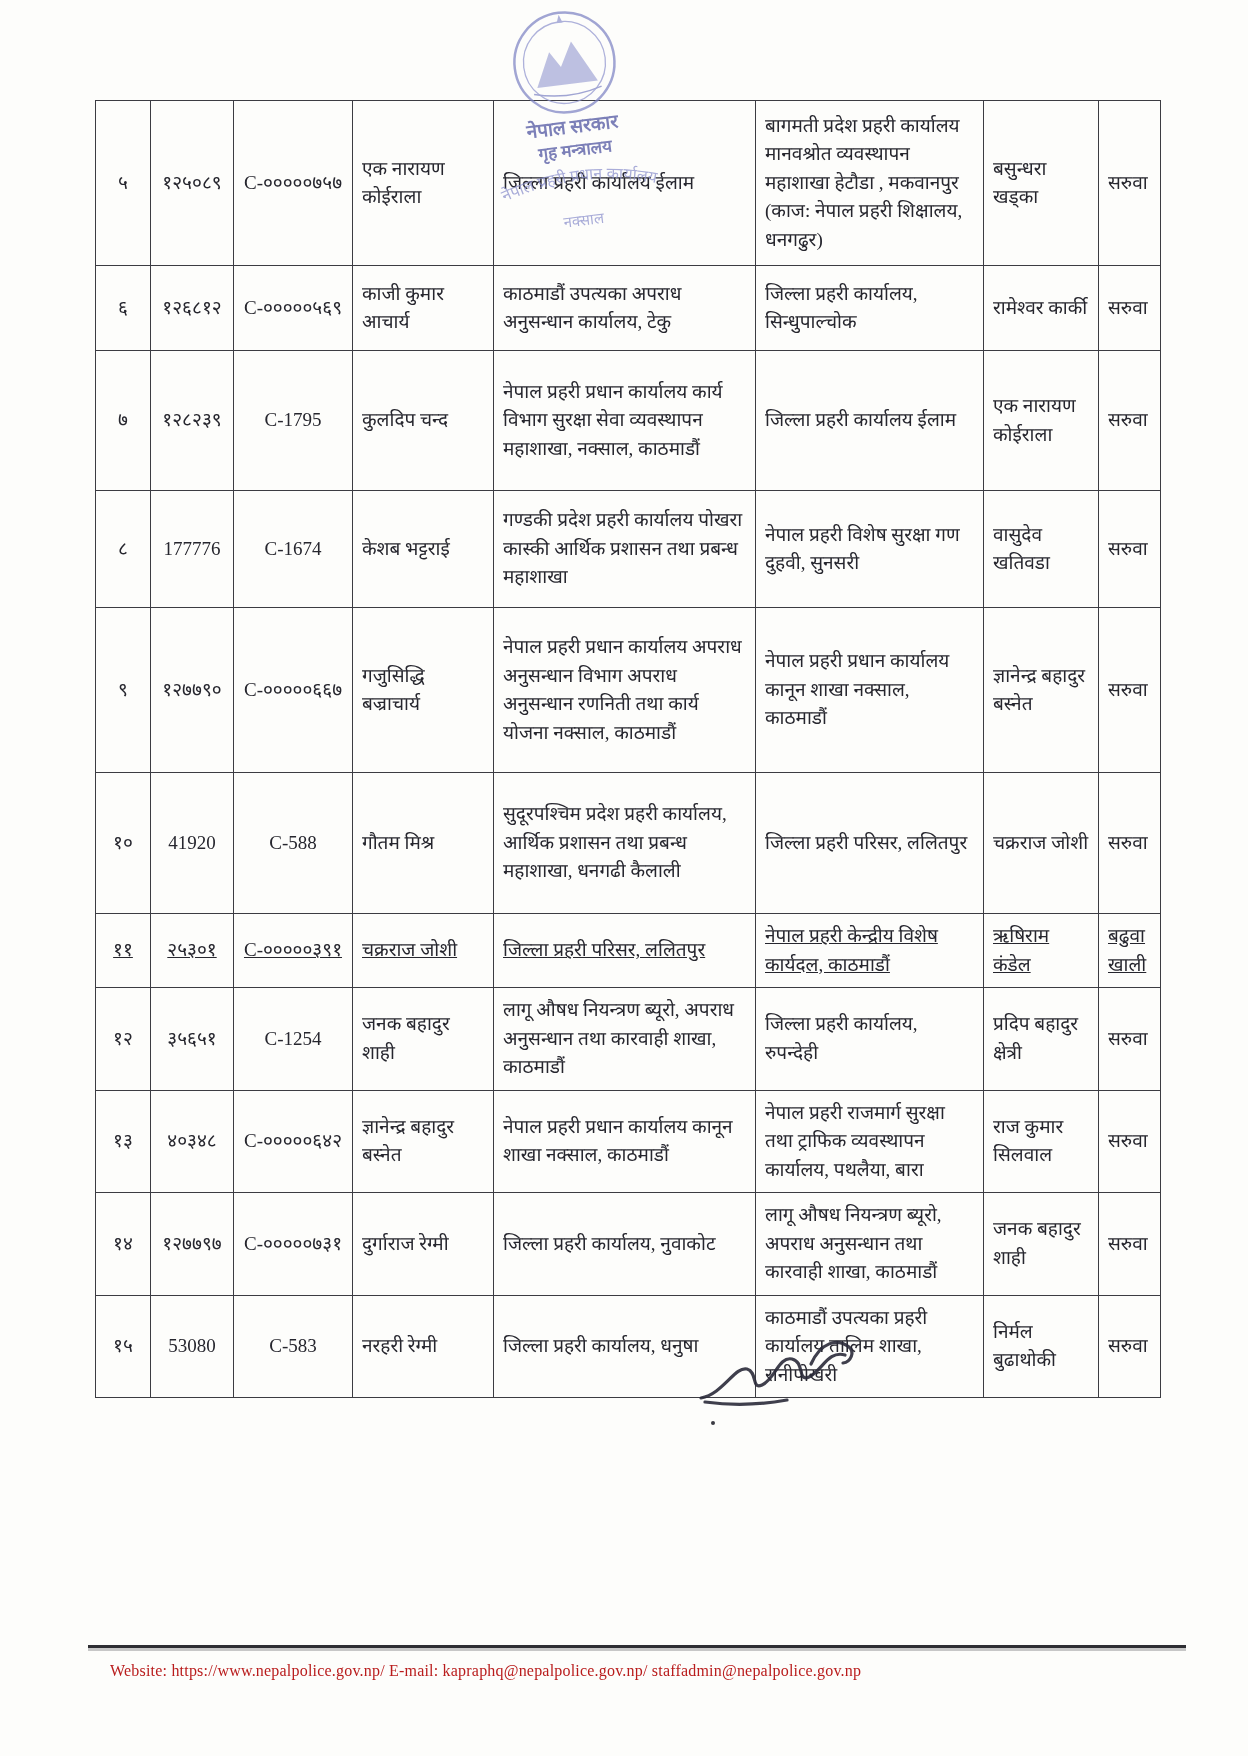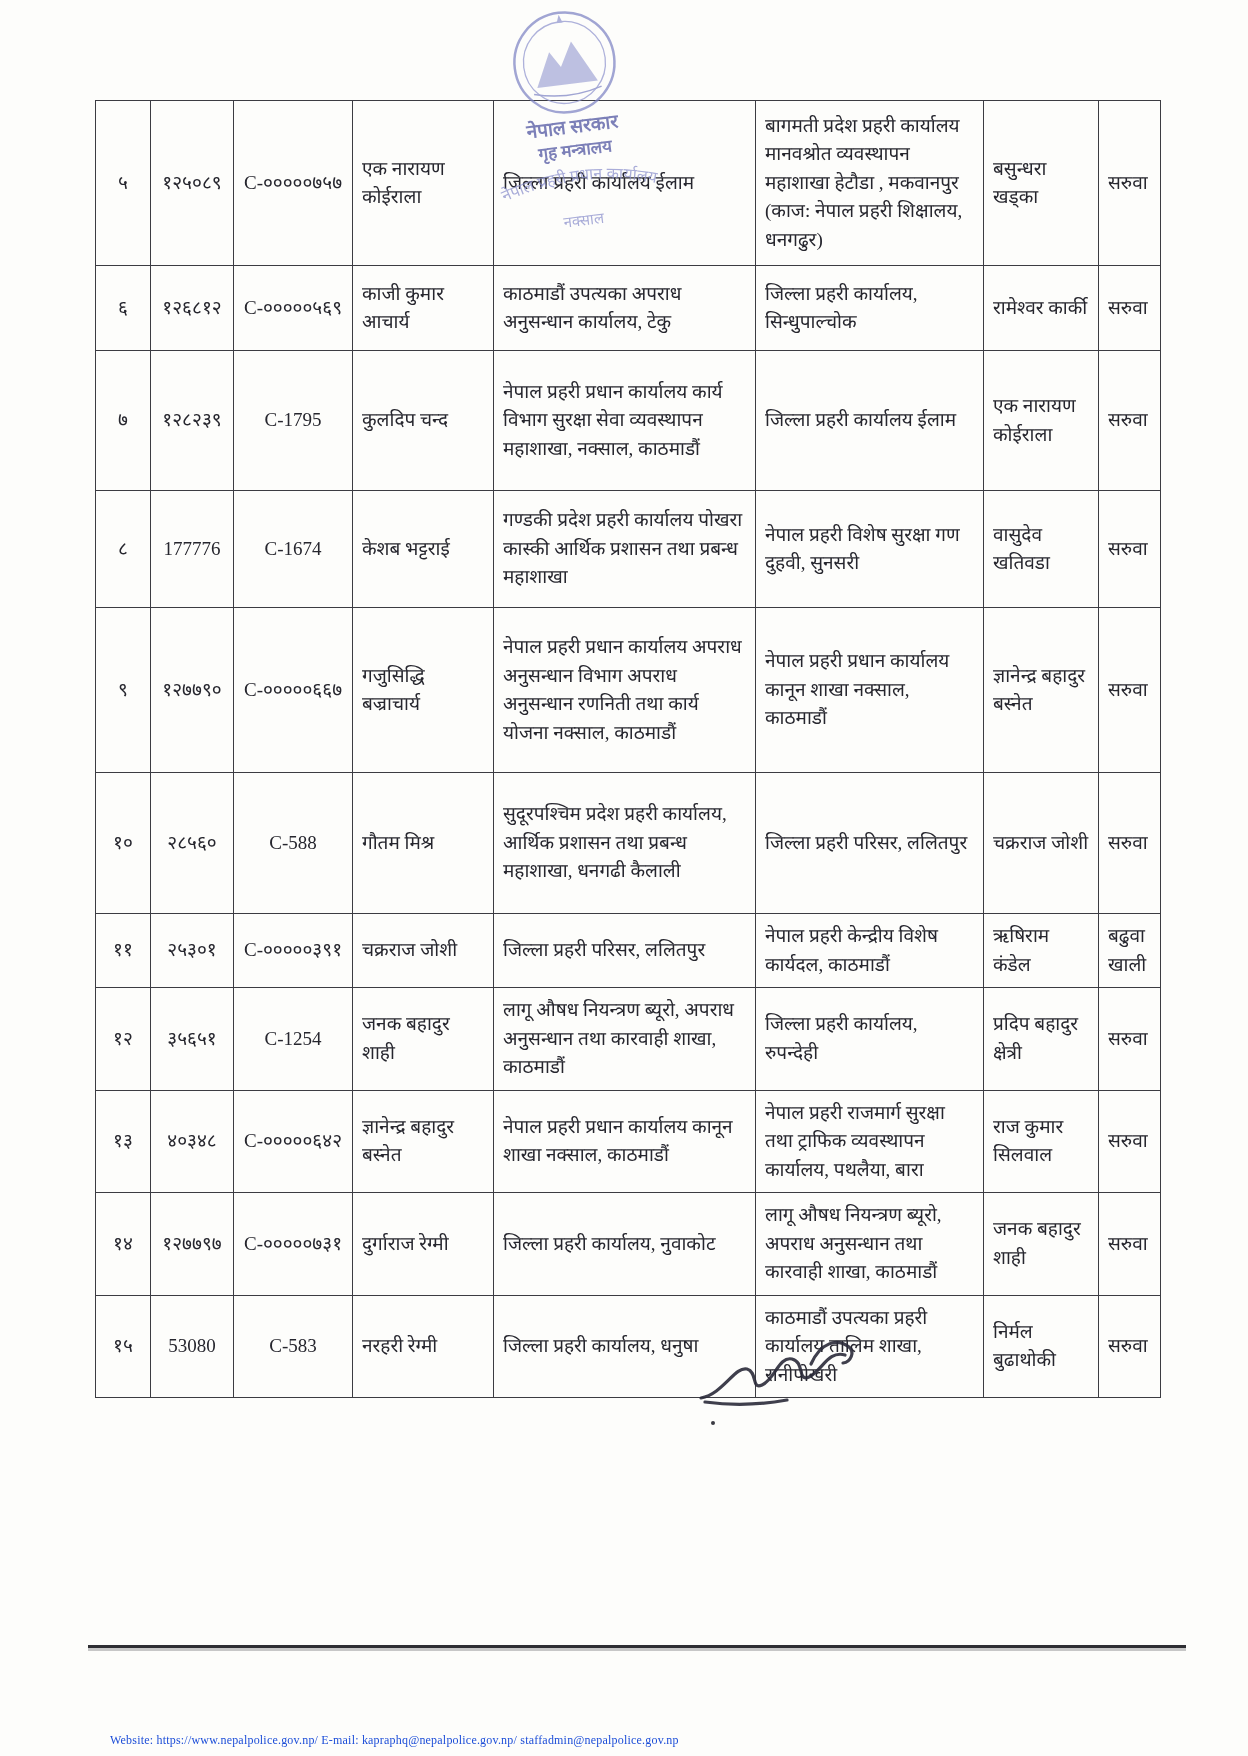--- a/index.html
+++ b/index.html
@@ -50,21 +50,21 @@
   }
   td.c-sn, td.c-badge, td.c-cid { text-align: center; }
   td.c-status { padding: 8px 5px; }
   
   tbody tr:nth-child(1)  { height: 165px; }
   tbody tr:nth-child(2)  { height: 85px;  }
   tbody tr:nth-child(3)  { height: 140px; }
   tbody tr:nth-child(4)  { height: 117px; }
   tbody tr:nth-child(5)  { height: 165px; }
   tbody tr:nth-child(6)  { height: 141px; }
-  tbody tr:nth-child(7)  { height: 72px;  }
+  tbody tr:nth-child(7)  { height: 72px; text-decoration: underline;  }
   tbody tr:nth-child(8)  { height: 97px;  }
   tbody tr:nth-child(9)  { height: 90px;  }
   tbody tr:nth-child(10) { height: 83px;  }
   tbody tr:nth-child(11) { height: 85px;  }
 
   
   .signature {
     position: absolute;
     top: 1332px;
     left: 695px;
@@ -87,26 +87,26 @@
     position: absolute;
     top: 1645px;
     left: 88px;
     width: 1098px;
     height: 3px;
     background: #2e2e33;
     box-shadow: 0 3px 0 rgba(40,40,45,0.25);
   }
   .footer-text {
     position: absolute;
-    top: 1733px;
+    top: 1662px;
     left: 110px;
     width: 1080px;
-    font-size: 12px;
+    font-size: 16px;
     letter-spacing: 0.2px;
-    color: #1d4ed8;
+    color: #b91c1c;
   }
 </style>
 </head>
 <body>
 
 <div class="page">
 
   <div class="seal">
     <svg width="220" height="240" viewBox="0 0 220 240">
       <g opacity="0.72">
@@ -184,21 +184,21 @@
       <td class="c-badge">१२७७९०</td>
       <td class="c-cid">C-०००००६६७</td>
       <td class="c-name">गजुसिद्धि बज्राचार्य</td>
       <td class="c-from">नेपाल प्रहरी प्रधान कार्यालय अपराध अनुसन्धान विभाग अपराध अनुसन्धान रणनिती तथा कार्य योजना नक्साल, काठमाडौं</td>
       <td class="c-to">नेपाल प्रहरी प्रधान कार्यालय कानून शाखा नक्साल, काठमाडौं</td>
       <td class="c-repl">ज्ञानेन्द्र बहादुर बस्नेत</td>
       <td class="c-status">सरुवा</td>
     </tr>
           <tr>
       <td class="c-sn">१०</td>
-      <td class="c-badge">२८५६०</td>
+      <td class="c-badge">41920</td>
       <td class="c-cid">C-588</td>
       <td class="c-name">गौतम मिश्र</td>
       <td class="c-from">सुदूरपश्चिम प्रदेश प्रहरी कार्यालय, आर्थिक प्रशासन तथा प्रबन्ध महाशाखा, धनगढी कैलाली</td>
       <td class="c-to">जिल्ला प्रहरी परिसर, ललितपुर</td>
       <td class="c-repl">चक्रराज जोशी</td>
       <td class="c-status">सरुवा</td>
     </tr>
           <tr>
       <td class="c-sn">११</td>
       <td class="c-badge">२५३०१</td>

